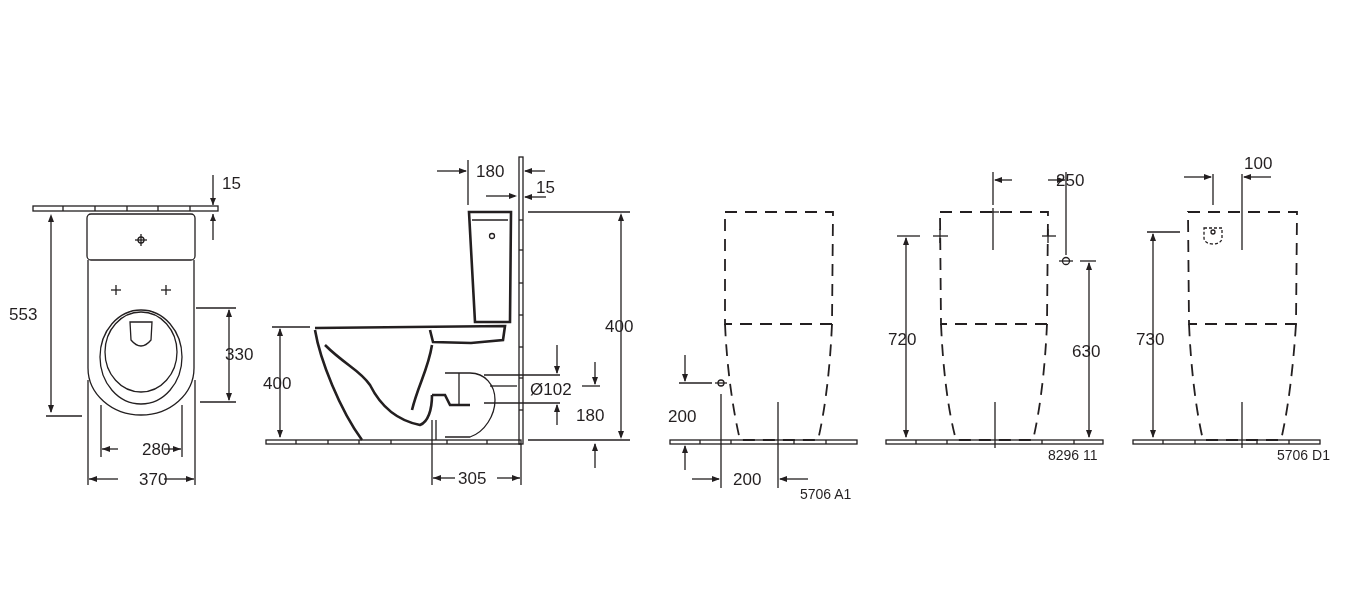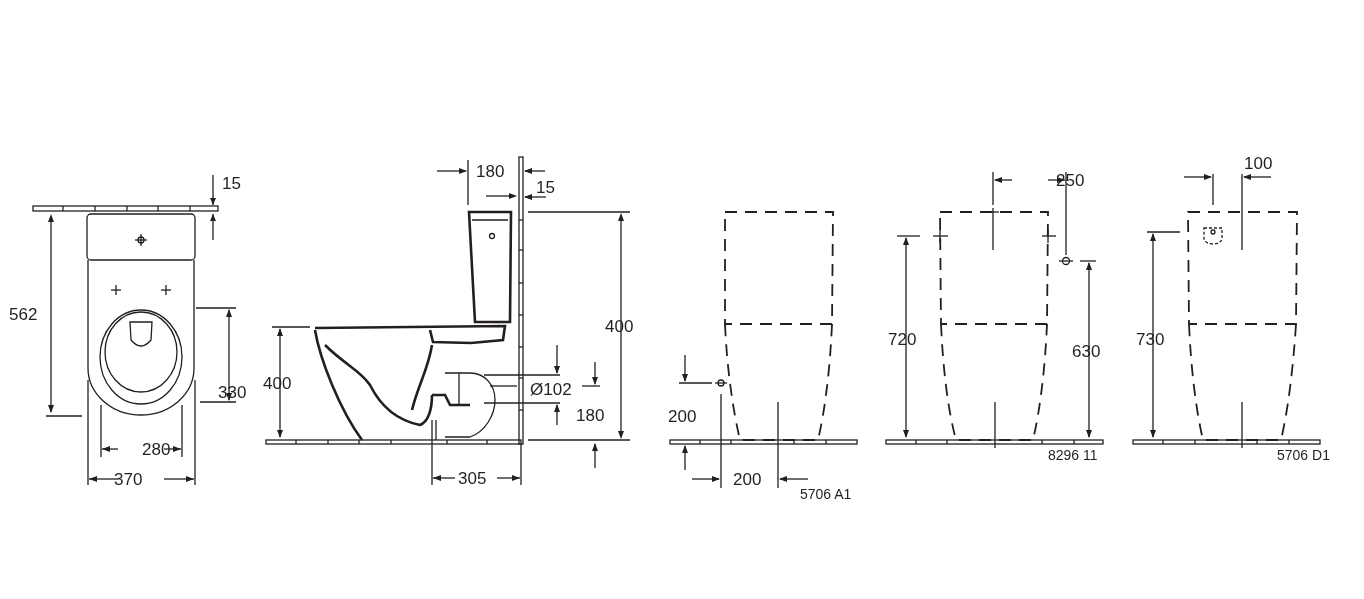--- a/index.html
+++ b/index.html
@@ -220,24 +220,24 @@
       <polygon points="1243,177 1251,174 1251,180" fill="#231f20"></polygon>
     <line class="ln" x1="1147" y1="232" x2="1180" y2="232"></line>
     <line class="ln" x1="1153" y1="234" x2="1153" y2="437"></line>
     <polygon points="1153,233 1150,241 1156,241" fill="#231f20"></polygon>
       <polygon points="1153,438 1150,430 1156,430" fill="#231f20"></polygon>
     <line class="ln" x1="1242" y1="402" x2="1242" y2="448"></line>
   </g>
 </svg>
 
 <div class="lbl" style="left:222px;top:175px;">15</div>
-<div class="lbl" style="left:9px;top:306px;">562</div>
-<div class="lbl" style="left:218px;top:346px;margin-top:38px;">330</div>
+<div class="lbl" style="left:9px;top:306px;">553</div>
+<div class="lbl" style="left:225px;top:346px;">330</div>
 <div class="lbl" style="left:142px;top:441px;">280</div>
-<div class="lbl" style="left:114px;top:471px;">370</div>
+<div class="lbl" style="left:139px;top:471px;">370</div>
 
 <div class="lbl" style="left:476px;top:163px;">180</div>
 <div class="lbl" style="left:536px;top:179px;">15</div>
 <div class="lbl" style="left:605px;top:318px;">400</div>
 <div class="lbl" style="left:263px;top:375px;">400</div>
 <div class="lbl" style="left:530px;top:381px;">Ø102</div>
 <div class="lbl" style="left:576px;top:407px;">180</div>
 <div class="lbl" style="left:458px;top:470px;">305</div>
 
 <div class="lbl" style="left:668px;top:408px;">200</div>

